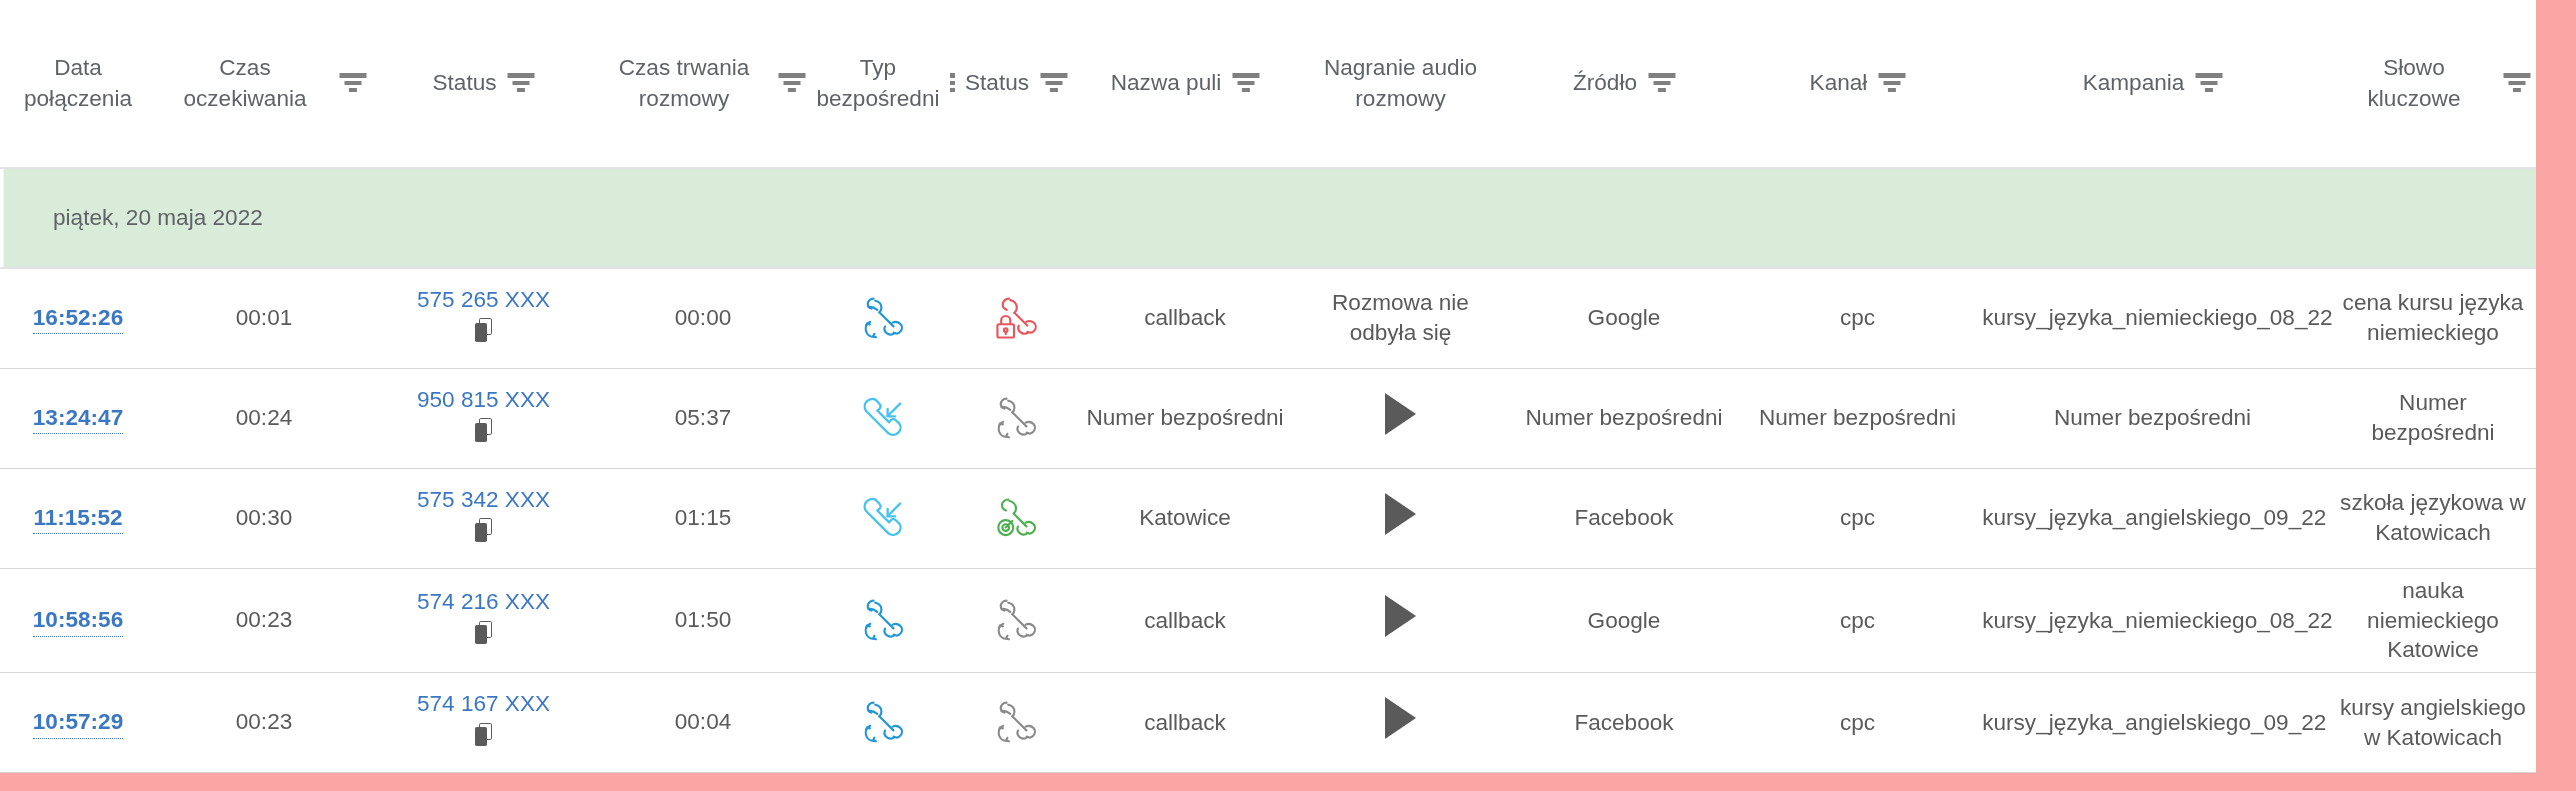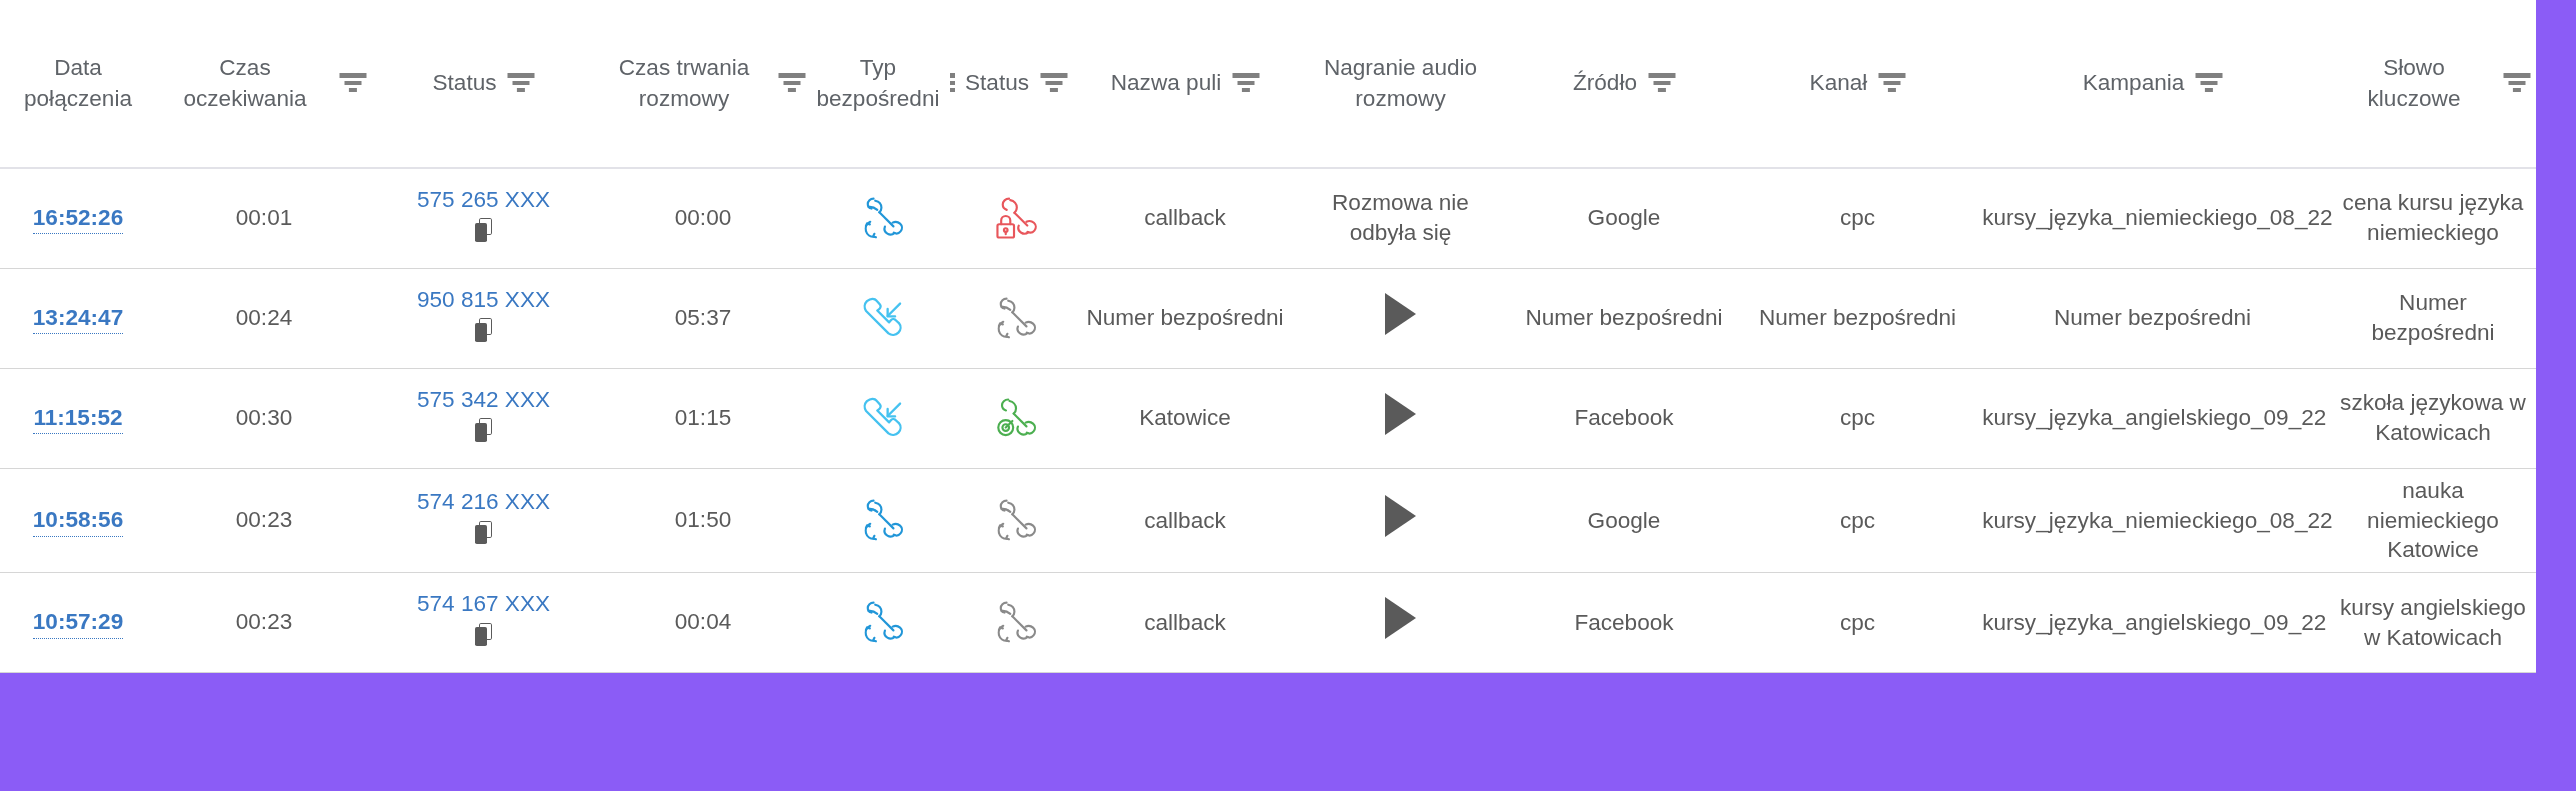--- a/index.html
+++ b/index.html
@@ -5,21 +5,21 @@
   * { box-sizing: border-box; }
   html, body {
     margin: 0; padding: 0;
     background: #ffffff;
     font-family: "Liberation Sans", sans-serif;
   }
   #root {
     width: 2576px;
     height: 792px;
     position: relative;
-    background: #8b5cf6;
+    background: #fca5a5;
     overflow: hidden;
   }
 
   
   table.calls {
     width: 2536px;
     margin: 0;
     border-collapse: collapse;
     table-layout: fixed;
   }
@@ -245,20 +245,23 @@
               <span class="htext">Słowo kluczowe</span>
               <span class="filter-icon">
                 <i></i>
                 <i></i>
                 <i></i>
               </span>
             </span></th>
         </tr>
     </thead>
     <tbody>
+        <tr class="date-group">
+          <td colspan="12">piątek, 20 maja 2022</td>
+        </tr>
         <tr>
           <td><a class="time-link">16:52:26</a></td>
           <td><span>00:01</span></td>
           <td><span class="phone-num">575 265 XXX</span><span class="copy-icon"><span class="back"></span><span class="front"></span></span></td>
           <td><span>00:00</span></td>
           <td><span><svg class="icon-svg" width="53" height="53" viewBox="0 0 64 64" fill="none" stroke="#2196d8" stroke-width="2.6" stroke-linecap="round" stroke-linejoin="round">
                 <path d="M20 8c-4 0-7 3-7 6.5 0 3 2 5 4.5 5.5"></path>
                 <path d="M24.5 21.5c-3-2.5-7-4-10.5-3.5"></path>
                 <path d="M22 10.5c4.5 1 7.5 4.5 7.5 8.5 0 2.3-1 4.2-2.6 5.5"></path>
                 <path d="M27 24.5 L44 41.5"></path>

